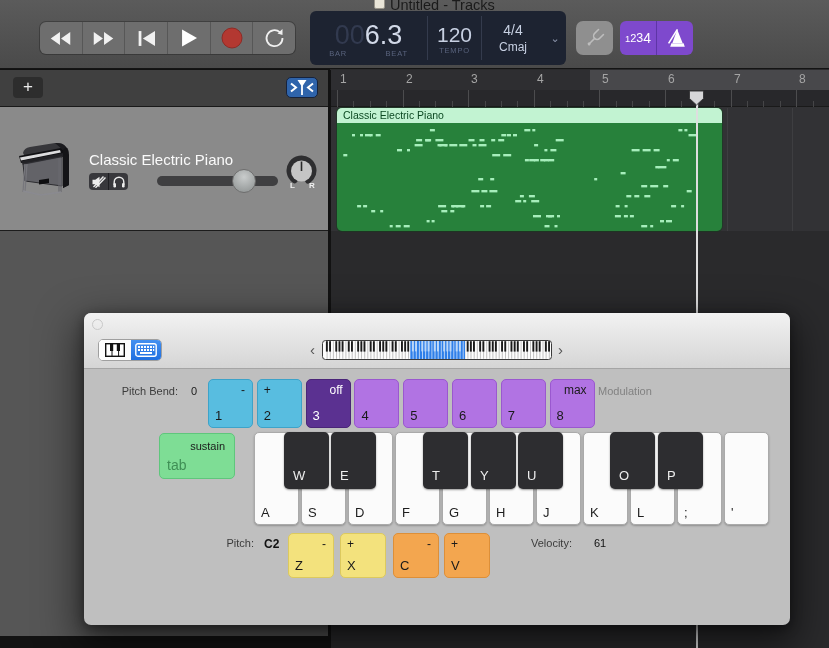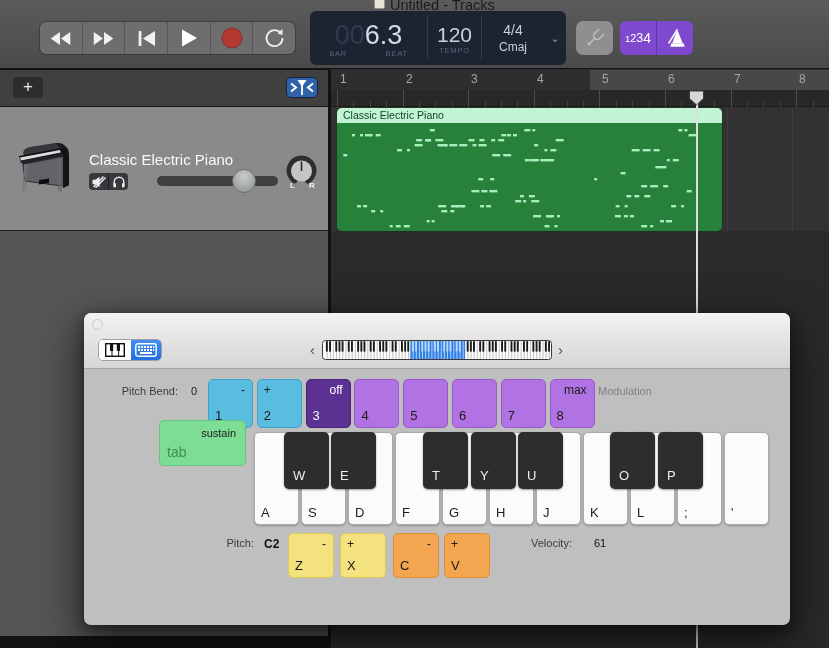--- a/index.html
+++ b/index.html
@@ -543,21 +543,21 @@
       <span class="num">6</span>
     </div>
     <div class="key purp" style="left:416.8px;top:66px;width:45px;height:49px">
       <span class="num">7</span>
     </div>
     <div class="key purp" style="left:465.6px;top:66px;width:45px;height:49px">
       <span class="num">8</span>
       <span class="tr">max</span>
     </div>
     <div class="mtlab" style="left:514px;top:72px;color:#828282">Modulation</div>
- <div class="key grn" style="left:75px;top:107px;width:87px;height:46px">
+ <div class="key grn" style="left:75px;top:120px;width:76px;height:46px">
       <span style="position:absolute;right:9px;top:6px;font-size:11px">sustain</span>
       <span style="position:absolute;left:7px;bottom:5px;color:#3f8f55;font-size:14px">tab</span>
     </div>
     <div class="wkey" style="left:170px;top:119px;width:45px;height:93px">
       <span>A</span>
     </div>
     <div class="wkey" style="left:217px;top:119px;width:45px;height:93px">
       <span>S</span>
     </div>
     <div class="wkey" style="left:264px;top:119px;width:45px;height:93px">

